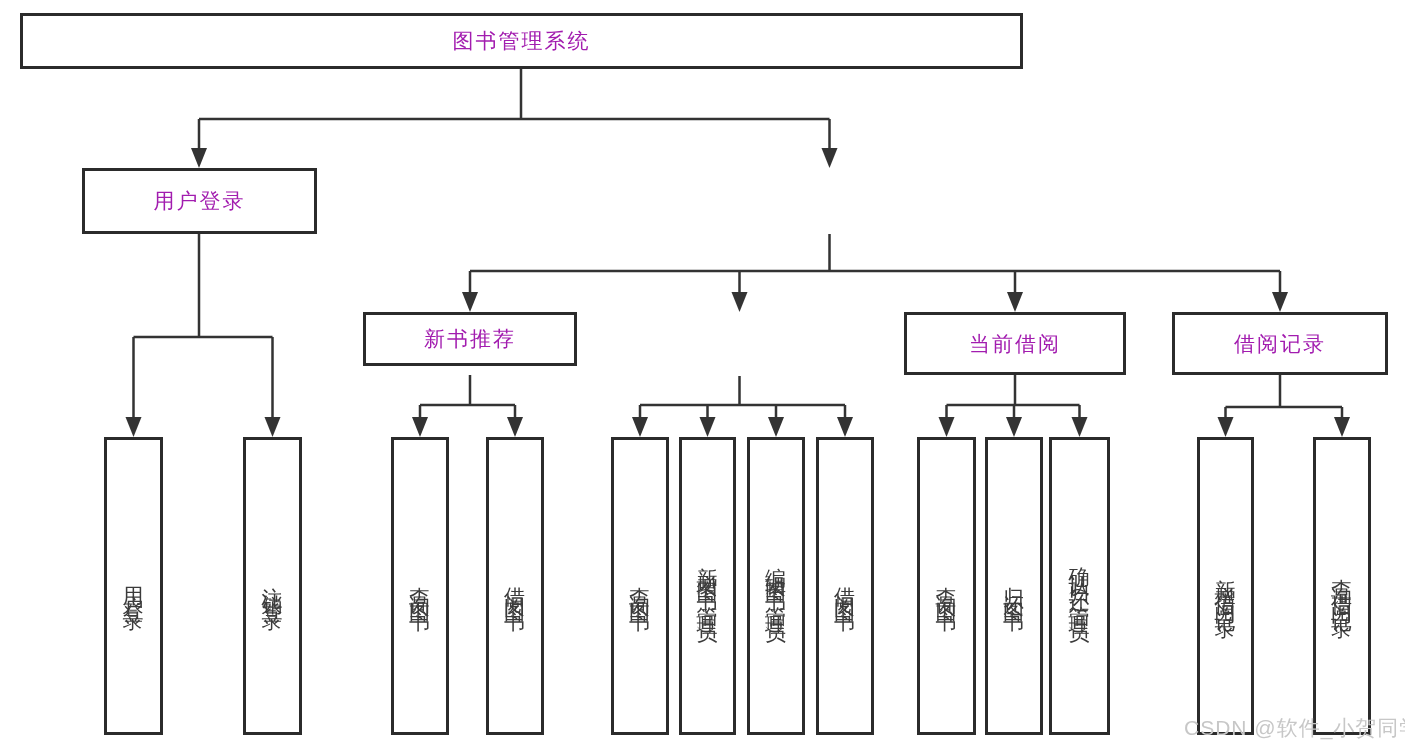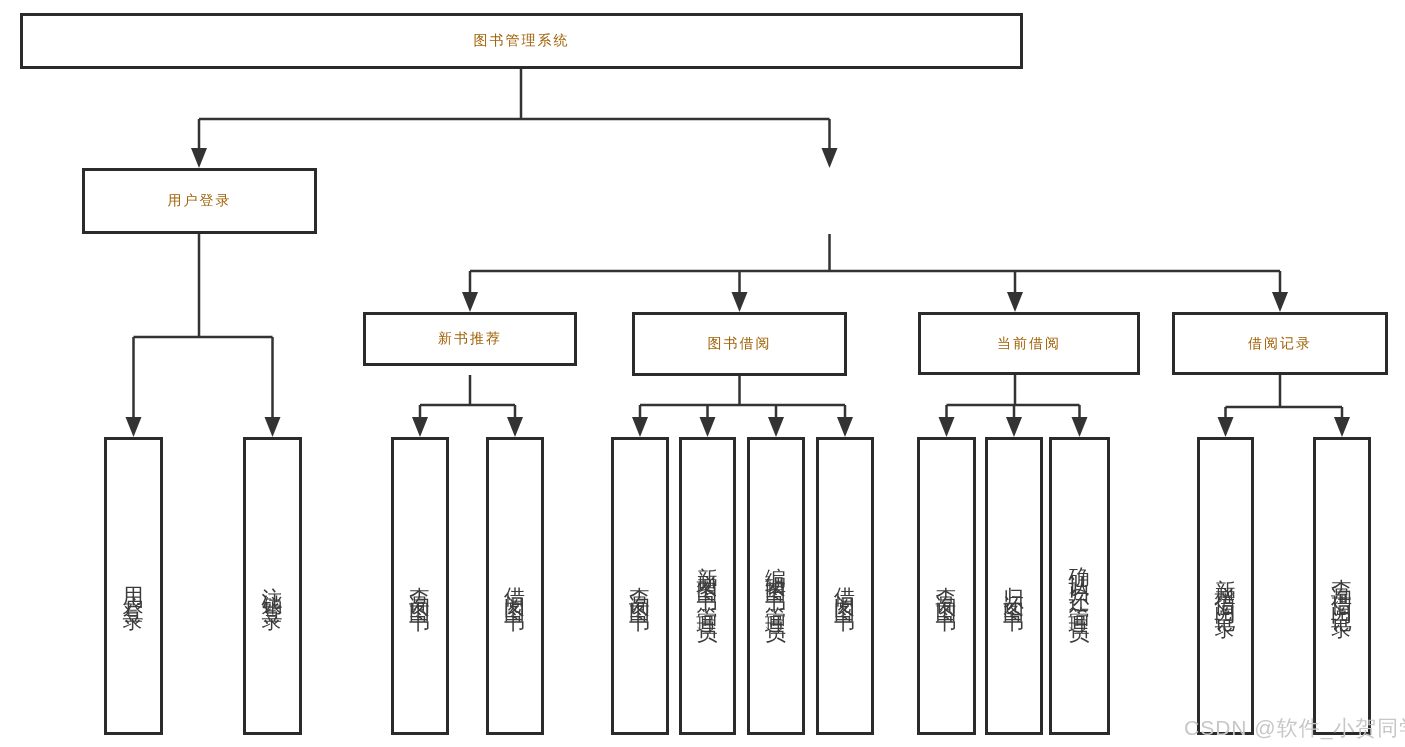--- a/index.html
+++ b/index.html
@@ -25,23 +25,23 @@
     position: absolute;
     box-sizing: border-box;
     border: 3px solid #2b2b2b;
     background: #ffffff;
     display: flex;
     align-items: center;
     justify-content: center;
     z-index: 2;
   }
   .hlabel {
-    font-size: 14px;
+    font-size: 21px;
     letter-spacing: 2px;
-    color: #a16207;
+    color: #a21caf;
     white-space: nowrap;
   }
   .leaf {
     position: absolute;
     top: 437px;
     height: 298px;
     box-sizing: border-box;
     border: 3px solid #2b2b2b;
     background: #ffffff;
     display: flex;
@@ -56,21 +56,21 @@
     letter-spacing: 8px;
     color: #3b3b3b;
     line-height: 1;
   }
   
   #box-root          { left: 20px;   top: 13px;  width: 1003px; height: 56px; }
   #box-user-login    { left: 82px;   top: 168px; width: 235px;  height: 66px; }
   #box-book-mgmt     { left: 712px;  top: 168px; width: 235px;  height: 66px; }
   #box-new-book      { left: 363px;  top: 312px; width: 214px;  height: 54px; }
   #box-book-borrow   { left: 632px;  top: 312px; width: 215px;  height: 64px; }
-  #box-current-borrow{ left: 904px;  top: 312px; width: 222px;  height: 63px; margin-left: 14px; }
+  #box-current-borrow{ left: 904px;  top: 312px; width: 222px;  height: 63px; }
   #box-borrow-record { left: 1172px; top: 312px; width: 216px;  height: 63px; }
 
   #leaf-user-login     { left: 104px;  width: 59px; }
   #leaf-logout         { left: 243px;  width: 59px; }
   #leaf-query-1        { left: 391px;  width: 58px; }
   #leaf-borrow-1       { left: 486px;  width: 58px; }
   #leaf-query-2        { left: 611px;  width: 58px; }
   #leaf-add-book       { left: 679px;  width: 57px; }
   #leaf-edit-book      { left: 747px;  width: 58px; }
   #leaf-borrow-2       { left: 816px;  width: 58px; }
@@ -131,23 +131,20 @@
     <span class="hlabel">图书管理系统</span>
   </div>
 
   <div class="hbox" id="box-user-login">
     <span class="hlabel">用户登录</span>
   </div>
 
   <div class="hbox" id="box-new-book">
     <span class="hlabel">新书推荐</span>
   </div>
-  <div class="hbox" id="box-book-borrow">
-    <span class="hlabel">图书借阅</span>
-  </div>
   <div class="hbox" id="box-current-borrow">
     <span class="hlabel">当前借阅</span>
   </div>
   <div class="hbox" id="box-borrow-record">
     <span class="hlabel">借阅记录</span>
   </div>
 
   <div class="leaf" id="leaf-user-login">
     <span class="vlabel">用户登录</span>
   </div>

